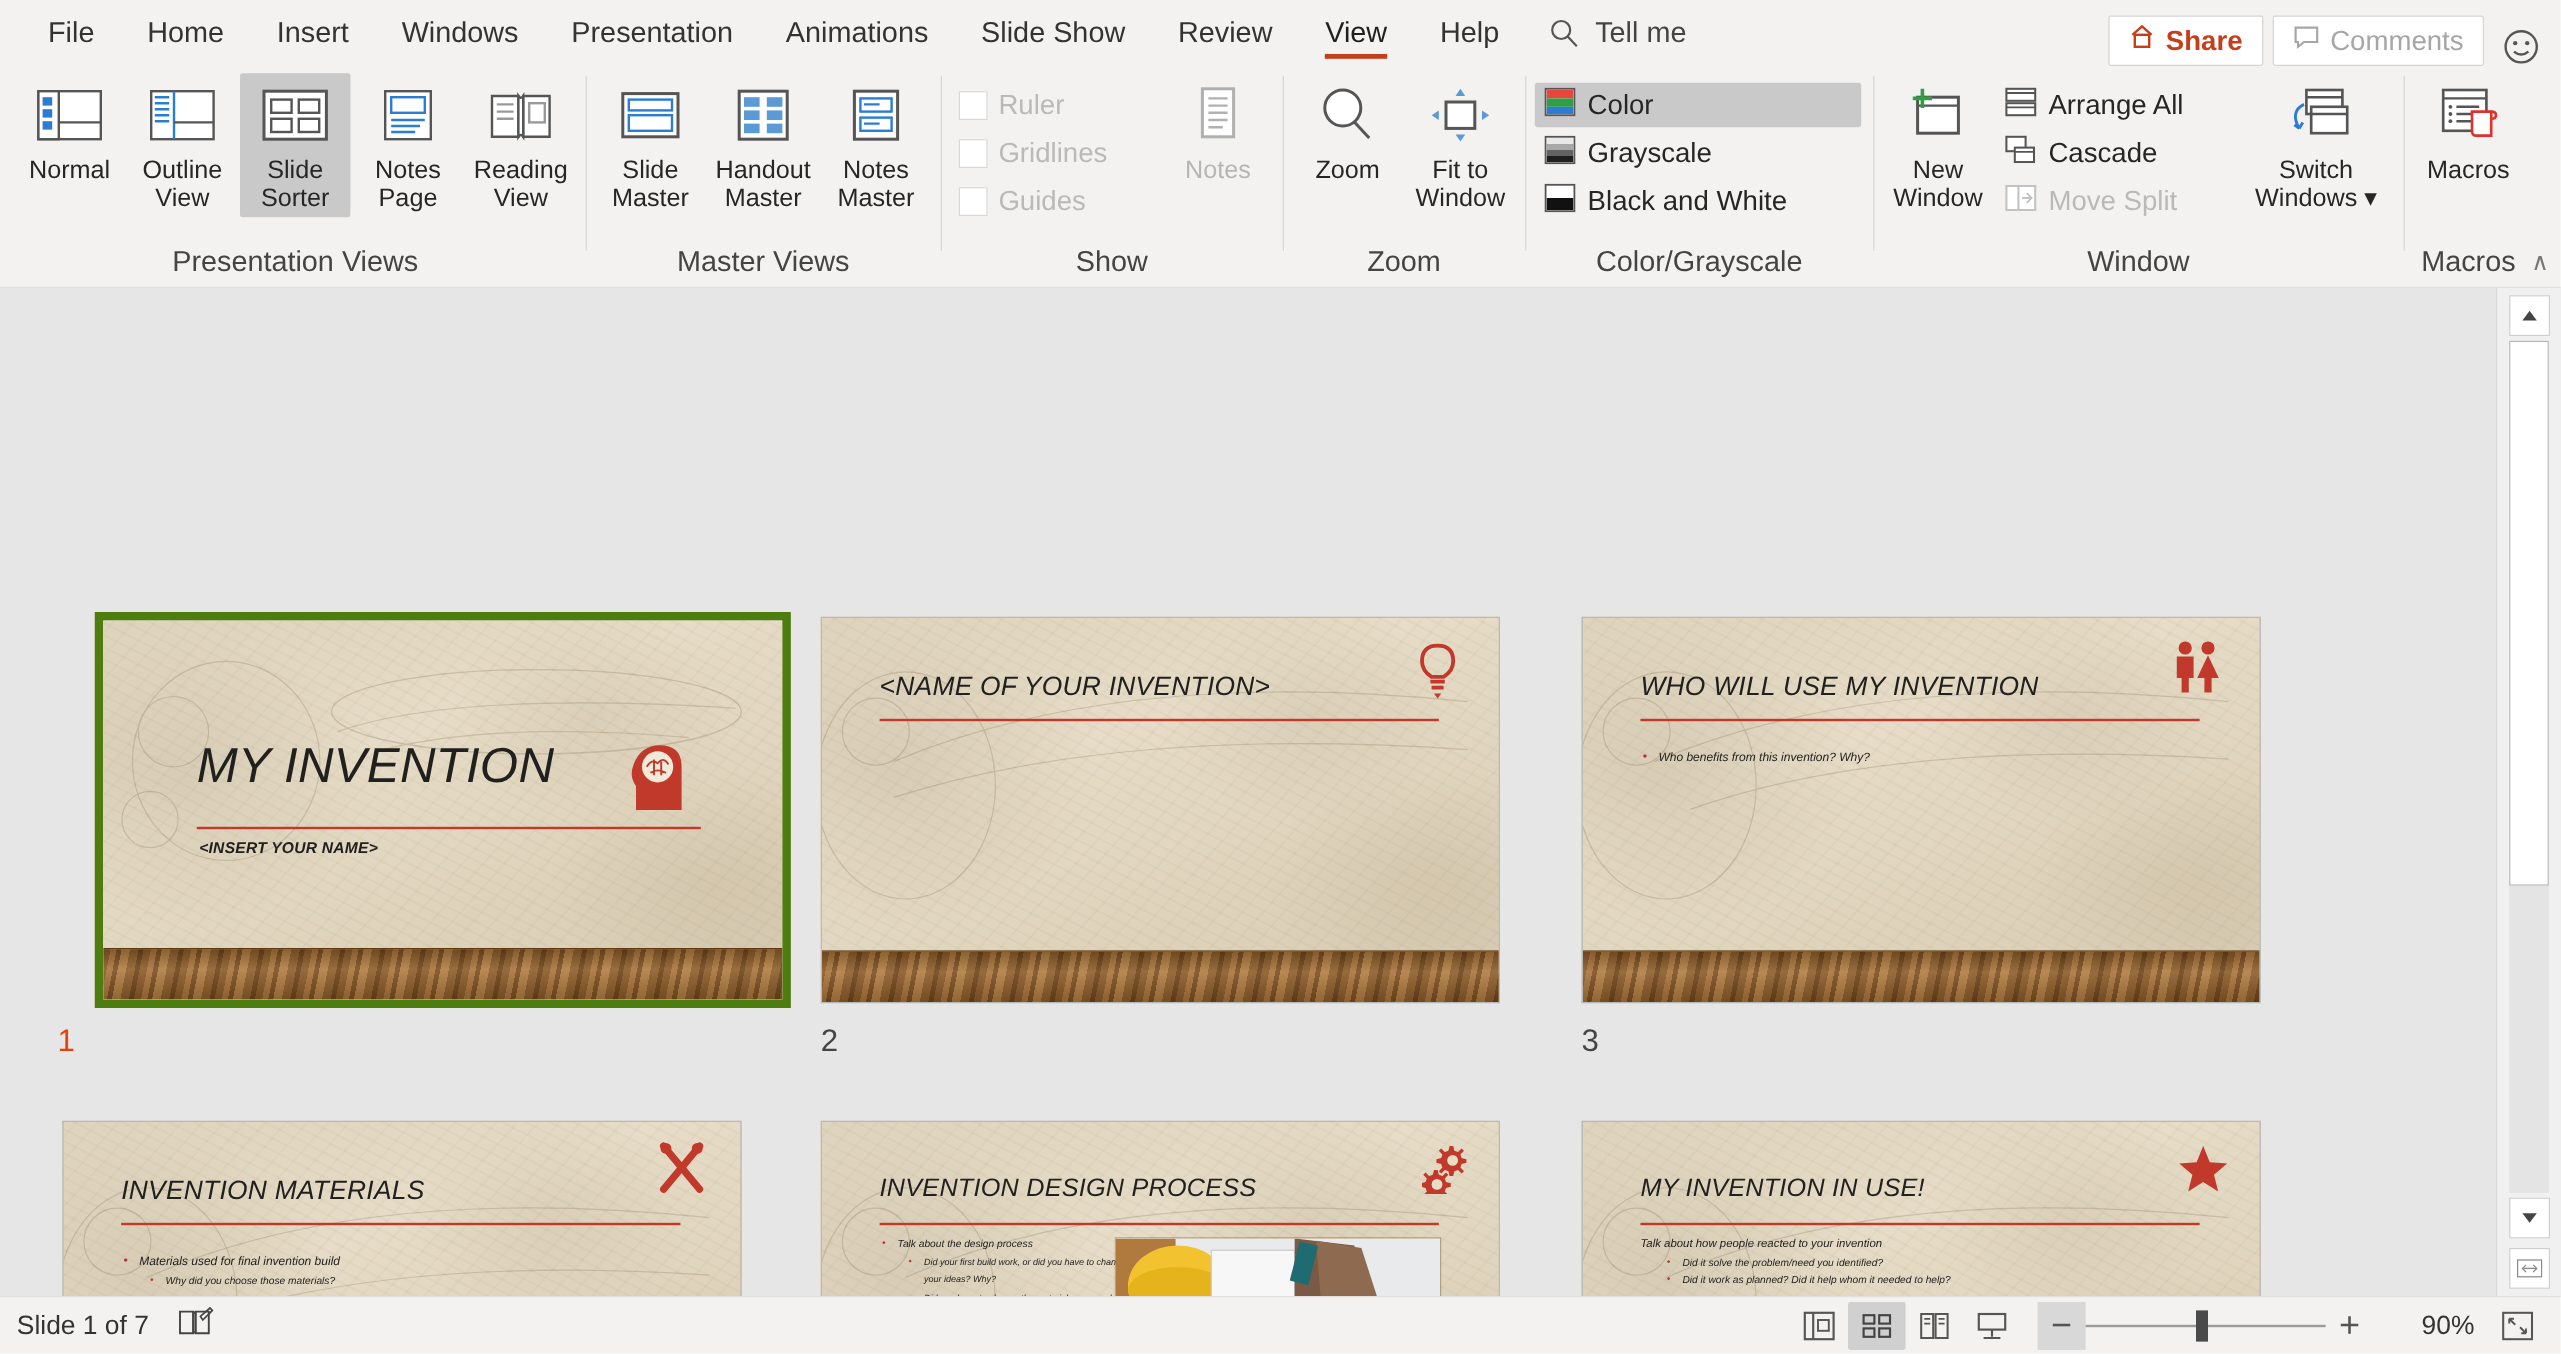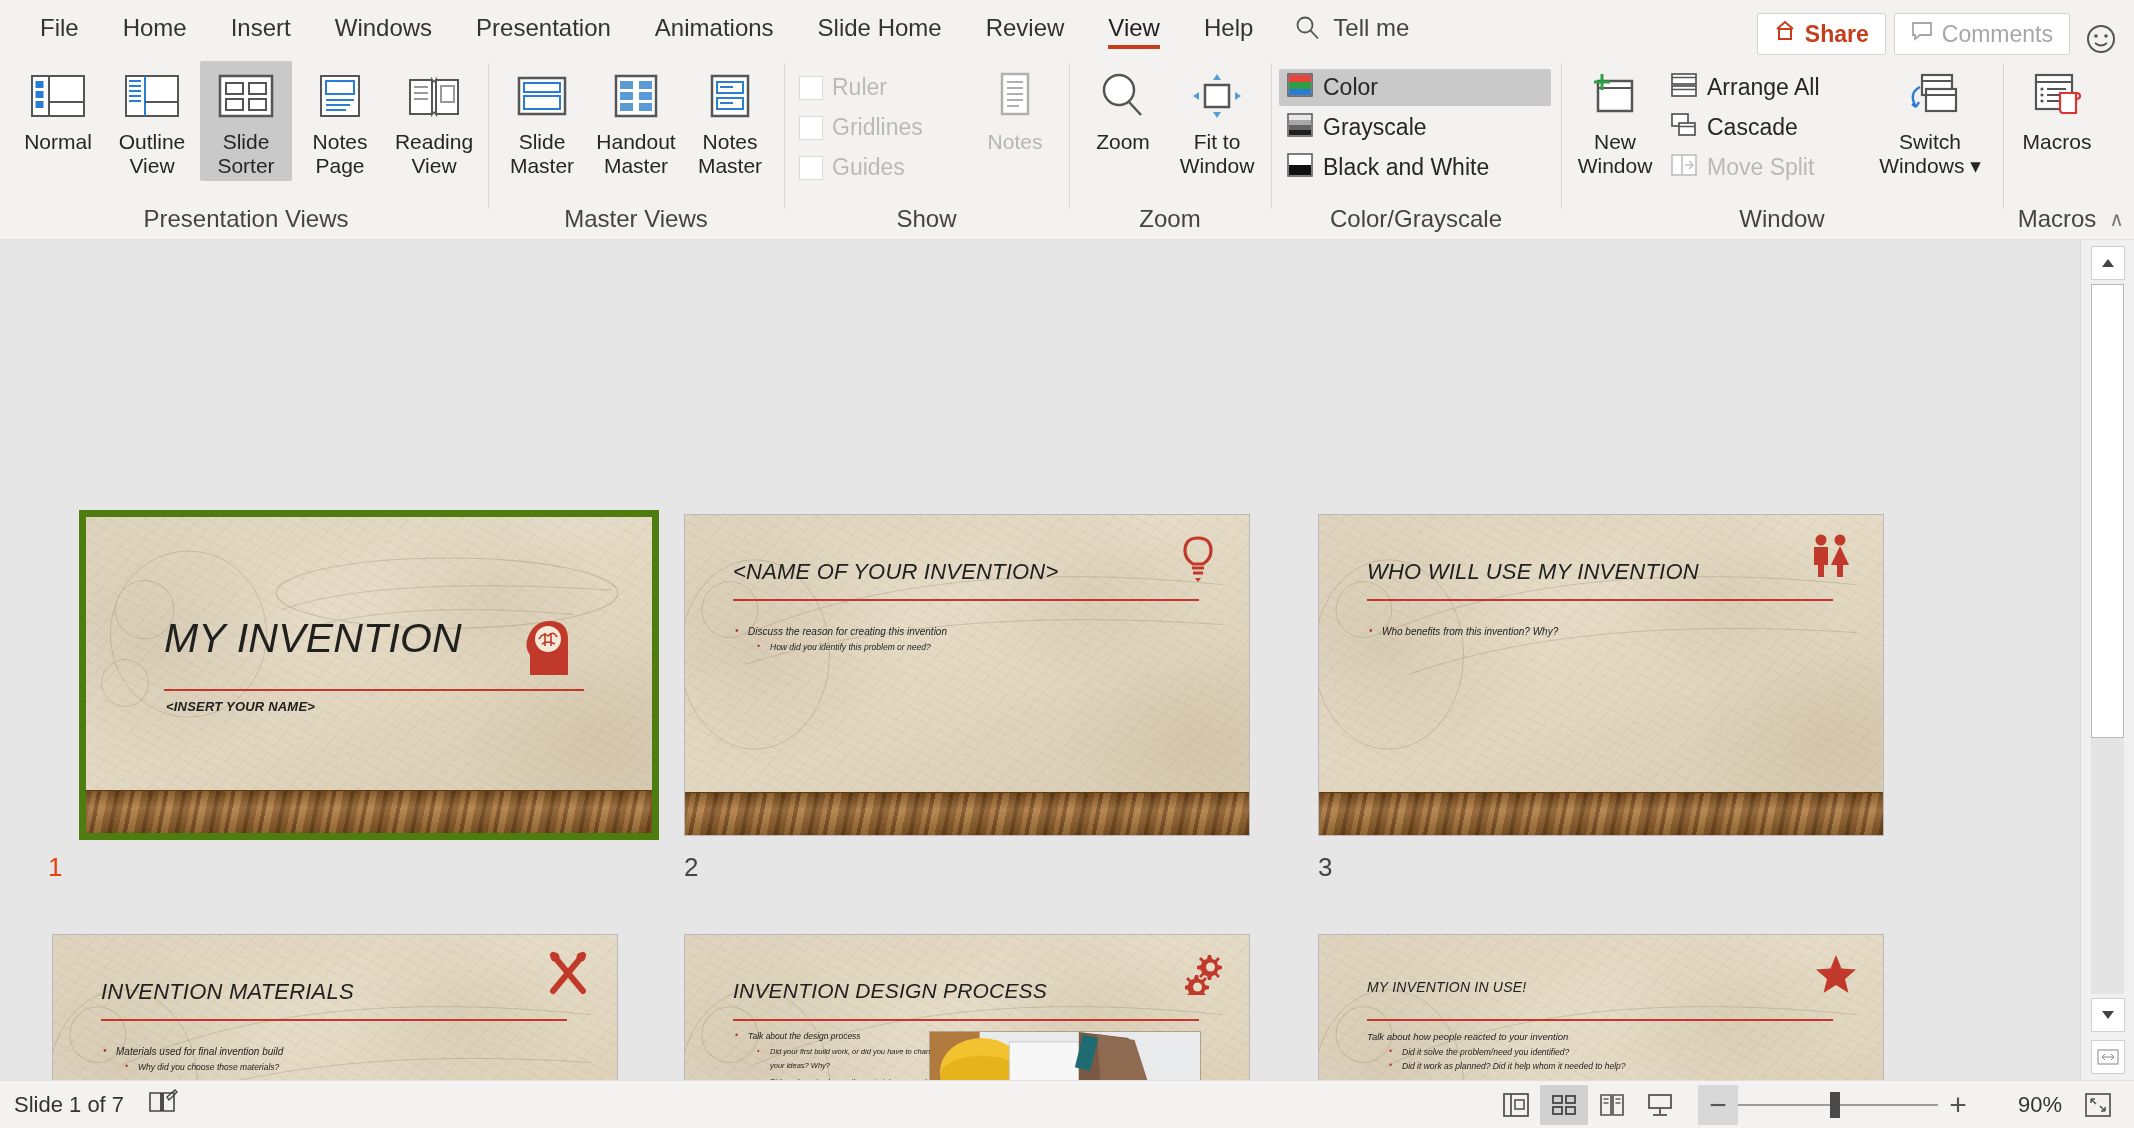--- a/index.html
+++ b/index.html
@@ -274,21 +274,21 @@
 </head>
 <body>
 
 <div class="tabbar">
   <div class="tab">File</div>
   <div class="tab">Home</div>
   <div class="tab">Insert</div>
   <div class="tab">Windows</div>
   <div class="tab">Presentation</div>
   <div class="tab">Animations</div>
-  <div class="tab">Slide Home</div>
+  <div class="tab">Slide Show</div>
   <div class="tab">Review</div>
   <div class="tab active">View</div>
   <div class="tab">Help</div>
 
   <div class="tellme">
     <span>
       <svg width="26" height="26" viewBox="0 0 26 26">
           <circle cx="10" cy="10" r="7.5" fill="none" stroke="#555" stroke-width="1.8"></circle>
           <line x1="15.4" y1="15.4" x2="23" y2="23.5" stroke="#555" stroke-width="1.8"></line>
         </svg>
@@ -672,24 +672,20 @@
       <div class="thumb">
         <div class="parch"></div>
         <svg class="sketch" viewBox="0 0 566 322" preserveAspectRatio="none">
           <path d="M60 120 Q250 40 540 70" fill="none" stroke="#8a7a5e" stroke-width="1"></path>
           <path d="M60 150 Q250 90 540 110" fill="none" stroke="#8a7a5e" stroke-width="1"></path>
           <ellipse cx="70" cy="140" rx="75" ry="95" fill="none" stroke="#8a7a5e" stroke-width="1"></ellipse>
           <circle cx="45" cy="95" r="28" fill="none" stroke="#8a7a5e" stroke-width="1"></circle>
         </svg>
         <div class="s-title" style="left:48px; top:44px; font-size:22px;">&lt;NAME OF YOUR INVENTION&gt;</div>
         <div class="s-rule" style="left:48px; top:84px; width:466px; height:1.5px;"></div>
-        <div class="s-body" style="left:50px; top:110px; width:460px; font-size:10px;">
-          <div class="s-bul">Discuss the reason for creating this invention</div>
-          <div class="s-bul l2" style="font-size:8.5px;">How did you identify this problem or need?</div>
-        </div>
         <div class="s-ico" style="left:496px; top:20px;">
           <svg width="34" height="48" viewBox="0 0 34 48">
             <path d="M17 3 Q30 3 30 16 Q30 24 22 29 L12 29 Q4 24 4 16 Q4 3 17 3 Z" fill="none" stroke="#c0392b" stroke-width="3.2"></path>
             <line x1="11" y1="33" x2="23" y2="33" stroke="#c0392b" stroke-width="3"></line>
             <line x1="12" y1="38" x2="22" y2="38" stroke="#c0392b" stroke-width="3"></line>
             <path d="M14 43 L20 43 L17 47 Z" fill="#c0392b"></path>
           </svg>
         </div>
         <div class="floor"></div>
       </div>
@@ -802,21 +798,21 @@
     </div>
 
     <div class="slide-cell" style="left:1318px; top:694px; width:566px; height:322px;">
       <div class="thumb">
         <div class="parch"></div>
         <svg class="sketch" viewBox="0 0 566 322" preserveAspectRatio="none">
           <path d="M70 130 Q250 50 540 80" fill="none" stroke="#8a7a5e" stroke-width="1"></path>
           <ellipse cx="70" cy="150" rx="75" ry="95" fill="none" stroke="#8a7a5e" stroke-width="1"></ellipse>
           <circle cx="45" cy="100" r="28" fill="none" stroke="#8a7a5e" stroke-width="1"></circle>
         </svg>
-        <div class="s-title" style="left:48px; top:44px; font-size:14px;">MY INVENTION IN USE!</div>
+        <div class="s-title" style="left:48px; top:44px; font-size:21px;">MY INVENTION IN USE!</div>
         <div class="s-rule" style="left:48px; top:84px; width:466px; height:1.5px;"></div>
         <div class="s-body" style="left:48px; top:96px; width:460px; font-size:9.5px;">
           <div class="s-bul nb">Talk about how people reacted to your invention</div>
           <div class="s-bul l2" style="font-size:8.5px;">Did it solve the problem/need you identified?</div>
           <div class="s-bul l2" style="font-size:8.5px;">Did it work as planned? Did it help whom it needed to help?</div>
         </div>
 
         <div class="s-ico" style="left:496px; top:18px;">
           <svg width="42" height="42" viewBox="0 0 42 42">
             <path d="M21 2 L26.5 15.5 L41 16.5 L30 26 L33.5 40 L21 32 L8.5 40 L12 26 L1 16.5 L15.5 15.5 Z" fill="#c0392b"></path>

